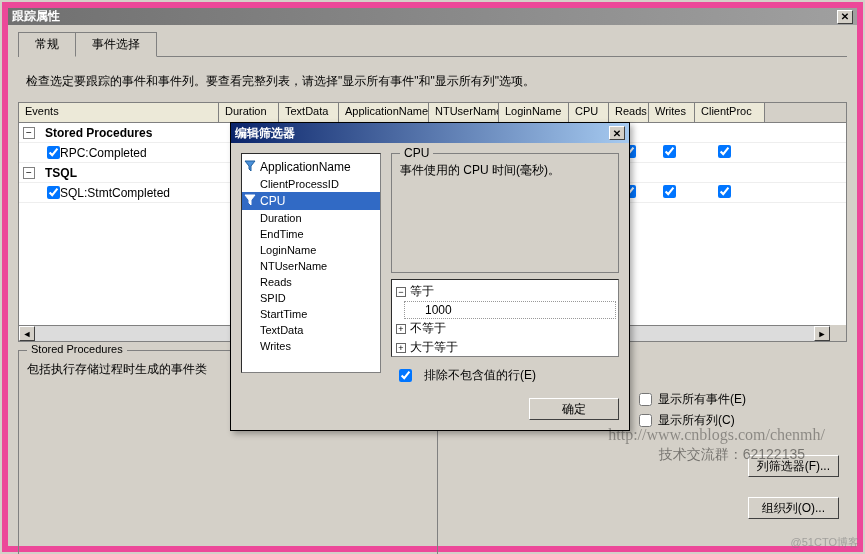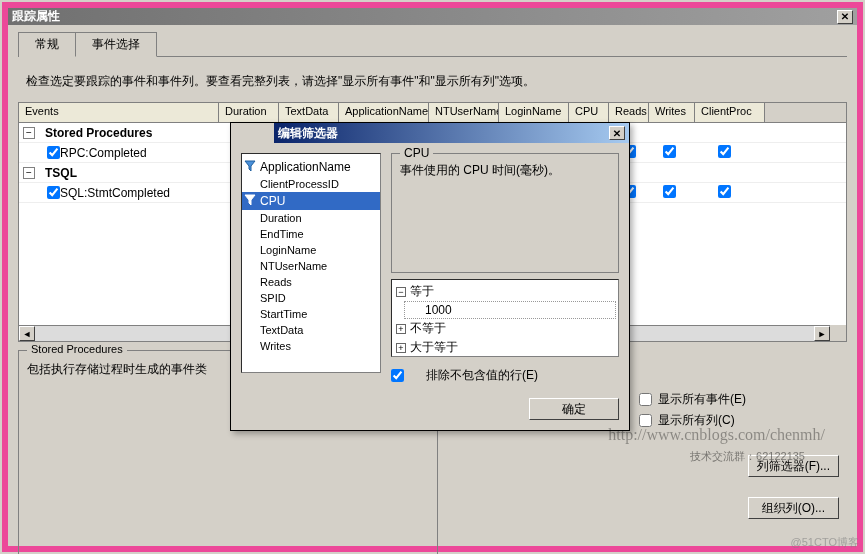--- a/index.html
+++ b/index.html
@@ -37,40 +37,40 @@
 .groupbox { border: 1px solid #808080; padding: 10px 8px 8px 8px; margin-top: 8px; position: relative; }
 .groupbox > .legend { position: absolute; top: -8px; left: 8px; background: #d4d0c8; padding: 0 4px; font-size: 11px; }
 .sp-box { flex: 0 0 300px; }
 .options-box { position: absolute; right: 18px; top: 362px; width: 200px; }
 .opt-row { display: flex; align-items: center; margin: 4px 0; gap: 6px; }
 .btns-right { position: absolute; right: 18px; top: 430px; display: flex; flex-direction: column; gap: 20px; }
 .btn { min-width: 90px; height: 22px; background: #d4d0c8; border: 1px solid #fff; border-right-color: #404040; border-bottom-color: #404040; cursor: pointer; padding: 0 8px; }
 
 
 .modal { position: absolute; top: 122px; left: 230px; width: 400px; background: #d4d0c8; border: 1px solid #000; box-shadow: 3px 3px 6px rgba(0,0,0,0.3); z-index: 100; }
-.modal .titlebar { background: linear-gradient(to right, #0a246a, #a6caf0); margin-left: 43px; }
+.modal .titlebar { background: linear-gradient(to right, #0a246a, #a6caf0); }
 .modal-body { padding: 10px; display: flex; gap: 10px; }
 .filter-list { width: 140px; background: #fff; border: 1px inset #808080; height: 220px; overflow: auto; padding: 4px 0; }
 .filter-item { padding: 2px 4px 2px 18px; cursor: pointer; position: relative; font-size: 11px; }
 .filter-item.selected { background: #316ac5; color: #fff; }
 .funnel { position: absolute; left: 2px; top: 2px; width: 12px; height: 12px; }
 .funnel svg { width: 12px; height: 12px; }
 
 .filter-right { flex: 1; display: flex; flex-direction: column; gap: 6px; }
 .filter-desc-box { border: 1px solid #808080; padding: 8px; height: 120px; position: relative; }
 .filter-desc-box .legend { position: absolute; top: -8px; left: 8px; background: #d4d0c8; padding: 0 4px; }
 .cond-tree { background: #fff; border: 1px inset #808080; height: 78px; overflow: auto; font-size: 11px; padding: 2px; }
 .cond-row { padding: 1px 2px; display: flex; align-items: center; }
 .cond-exp { width: 10px; height: 10px; border: 1px solid #666; display: inline-flex; align-items: center; justify-content: center; font-size: 9px; margin-right: 4px; background: #fff; }
 .cond-indent { padding-left: 20px; border: 1px dotted #999; margin-left: 10px; }
-.exclude-row { display: flex; align-items: center; gap: 22px; margin: 4px 0; }
+.exclude-row { display: flex; align-items: center; gap: 12px; margin: 4px 8px; }
 .modal-btns { display: flex; justify-content: flex-end; gap: 28px; padding: 0 10px 10px 0; }
 
 .watermark { position: absolute; bottom: 110px; right: 40px; color: rgba(0,0,0,0.35); font-size: 16px; font-family: Georgia, serif; pointer-events: none; z-index: 200; }
-.wm2 { position: absolute; bottom: 90px; right: 60px; color: rgba(0,0,0,0.45); font-size: 11px; pointer-events: none; z-index: 200; }
+.wm2 { position: absolute; bottom: 90px; right: 60px; color: rgba(0,0,0,0.45); font-size: 14px; pointer-events: none; z-index: 200; }
 .wm3 { position: absolute; bottom: 4px; right: 6px; color: rgba(128,128,128,0.6); font-size: 11px; z-index: 200; pointer-events: none; }
 
 .scrollbar-h { position: absolute; bottom: 0; left: 0; right: 16px; height: 16px; background: #dcdcdc; border-top: 1px solid #808080; display:flex; }
 .sb-arrow { width:16px; height:15px; background:#d4d0c8; border:1px solid #fff; border-right-color:#404040; border-bottom-color:#404040; display:flex; align-items:center; justify-content:center; font-size:9px; cursor:pointer;}
 .sb-track { flex:1; }
 .sb-corner { position:absolute; bottom:0; right:0; width:16px; height:16px; background:#d4d0c8; }
 </style>
 </head>
 <body>
 

